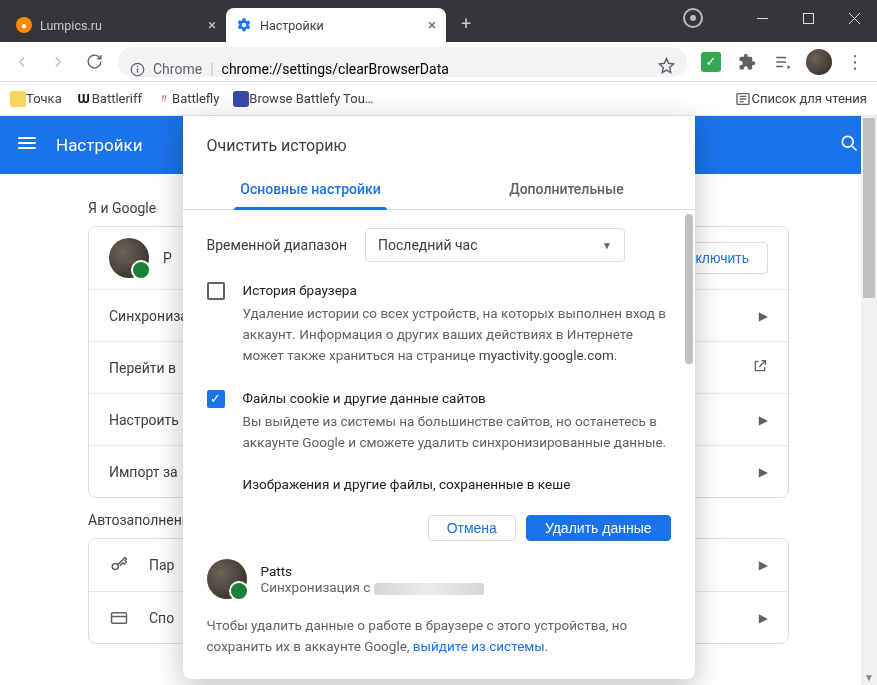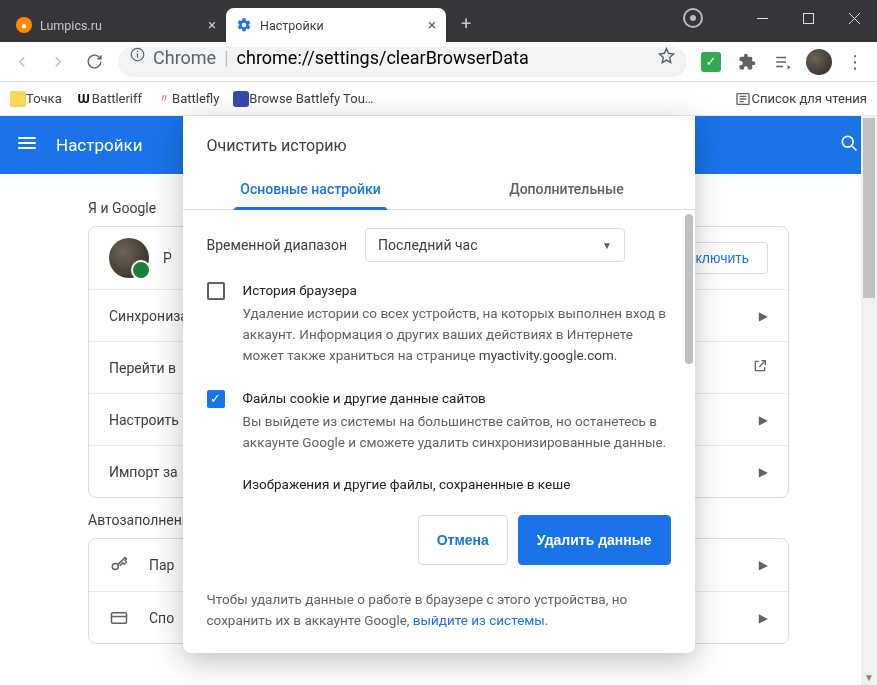--- a/index.html
+++ b/index.html
@@ -18,21 +18,21 @@
   .titlebar-right { position: absolute; right: 0; top: 0; height: 36px; display: flex; align-items: center; }
   .media-dot { width: 20px; height: 20px; border: 2px solid #bbb; border-radius: 50%; margin-right: 36px; display:flex; align-items:center; justify-content:center;}
   .media-dot::after{content:""; width:6px;height:6px;background:#bbb;border-radius:50%;}
   .win-btn { width: 46px; height: 36px; display:flex; align-items:center; justify-content:center; color:#ddd; }
   .win-btn svg { width: 11px; height: 11px; }
 
   
   .toolbar { height: 40px; background: #fff; display: flex; align-items: center; padding: 0 6px; gap: 4px; border-bottom: 1px solid #e0e0e0; }
   .tool-ic { width: 32px; height: 32px; display:flex; align-items:center; justify-content:center; color:#5f6368; border-radius: 50%; }
   .tool-ic.dis { color:#bdbdbd; }
-  .omnibox { flex: 1; height: 30px; background: #f1f3f4; border-radius: 15px; display: flex; align-items: flex-start; padding: 0 12px; gap: 8px; color: #5f6368; font-size: 18px; margin: 0 4px; }
+  .omnibox { flex: 1; height: 30px; background: #f1f3f4; border-radius: 15px; display: flex; align-items: flex-end; padding: 0 12px; gap: 8px; color: #5f6368; font-size: 14px; margin: 0 4px; }
   .omnibox .pipe { color:#bdbdbd; }
   .omnibox .url { color:#000000; }
   .omnibox .star { margin-left: auto; }
   .ext-green { width: 20px; height: 20px; background: #34a853; border-radius: 3px; display:flex;align-items:center;justify-content:center;color:#fff;font-size:13px;}
   .avatar-small { width: 26px; height: 26px; border-radius: 50%; background: radial-gradient(circle at 35% 35%, #6d6358, #2d261f); }
   .dots-v { font-size: 18px; color:#5f6368; }
 
   
   .bookmarks { height: 34px; background: #fff; display: flex; align-items: center; padding: 0 10px; gap: 14px; font-size: 13px; color: #3c4043; border-bottom: 1px solid #e8eaed; }
   .bm { display: flex; align-items: center; gap: 0; }
@@ -71,21 +71,21 @@
   .time-row { display:flex; align-items:center; gap: 18px; font-size: 14px; margin-bottom: 18px; }
   .time-select { flex: 0 0 260px; height: 34px; border:1px solid #dadce0; border-radius:4px; display:flex; align-items:center; padding: 0 12px; font-size:14px; color:#3c4043; background:#fff; }
   .time-select .sel-arrow { margin-left:auto; color:#5f6368; font-size: 10px; }
   .check-item { display:flex; gap: 18px; font-size: 13.5px; margin-bottom: 22px; line-height: 1.55; padding-right: 10px;}
   .check-item .cb { width: 18px; height: 18px; border: 2px solid #5f6368; border-radius: 2px; margin-top: 2px; flex-shrink:0; display:flex;align-items:center;justify-content:center; }
   .check-item .cb.checked { background:#1a73e8; border-color:#1a73e8; color:#fff; font-size:13px; }
   .check-item .ci-title { color:#202124; margin-bottom: 2px; }
   .check-item .ci-desc { color:#5f6368; }
   .check-item a { color:#404040; text-decoration: none; }
   .dialog-actions { display:flex; justify-content:flex-end; gap: 10px; padding: 12px 24px 18px; }
-  .btn { font-size: 14px; border-radius: 4px; padding: 16px 18px; cursor:pointer; font-weight: 700; }
+  .btn { font-size: 14px; border-radius: 4px; padding: 4px 18px; cursor:pointer; font-weight: 400; }
   .btn.outline { background:#fff; border:1px solid #dadce0; color:#1a73e8; }
   .btn.primary { background:#1a73e8; border:1px solid #1a73e8; color:#ffffff; }
 
   .dialog-acct { display:flex; gap: 14px; padding: 0 24px 10px; align-items:center; font-size: 13.5px; }
   .dialog-acct .avatar-profile { width: 40px; height:40px; margin-right: 0;}
   .dialog-acct .acct-name { color:#202124; }
   .dialog-acct .acct-sync { color:#5f6368; }
   .dialog-acct .blurred { display:inline-block; width: 110px; height: 12px; background: linear-gradient(90deg,#d6d6d6,#ececec,#d6d6d6); border-radius: 3px; filter: blur(0.5px); vertical-align: middle;}
 
   .dialog-note { padding: 6px 24px 22px; font-size: 13.5px; color:#5f6368; line-height: 1.55; }
@@ -346,19 +346,28 @@
       <div class="dlg-scroll">
           <div class="th"></div>
         </div>
     </div>
 
     <div class="dialog-actions">
       <button class="btn outline">Отмена</button>
       <button class="btn primary">Удалить данные</button>
     </div>
 
+    <div class="dialog-acct">
+      <div class="avatar-profile"></div>
+      <div>
+        <div class="acct-name">Patts</div>
+        <div class="acct-sync">
+          <span>Синхронизация с </span><span class="blurred"></span>
+        </div>
+      </div>
+    </div>
 
     <div class="dialog-note">
       <span>Чтобы удалить данные о работе в браузере с этого устройства, но сохранить их в аккаунте Google, </span><a href="#">выйдите из системы</a><span>.</span>
     </div>
   </div>
 
 </div>
 
 </body></html>

